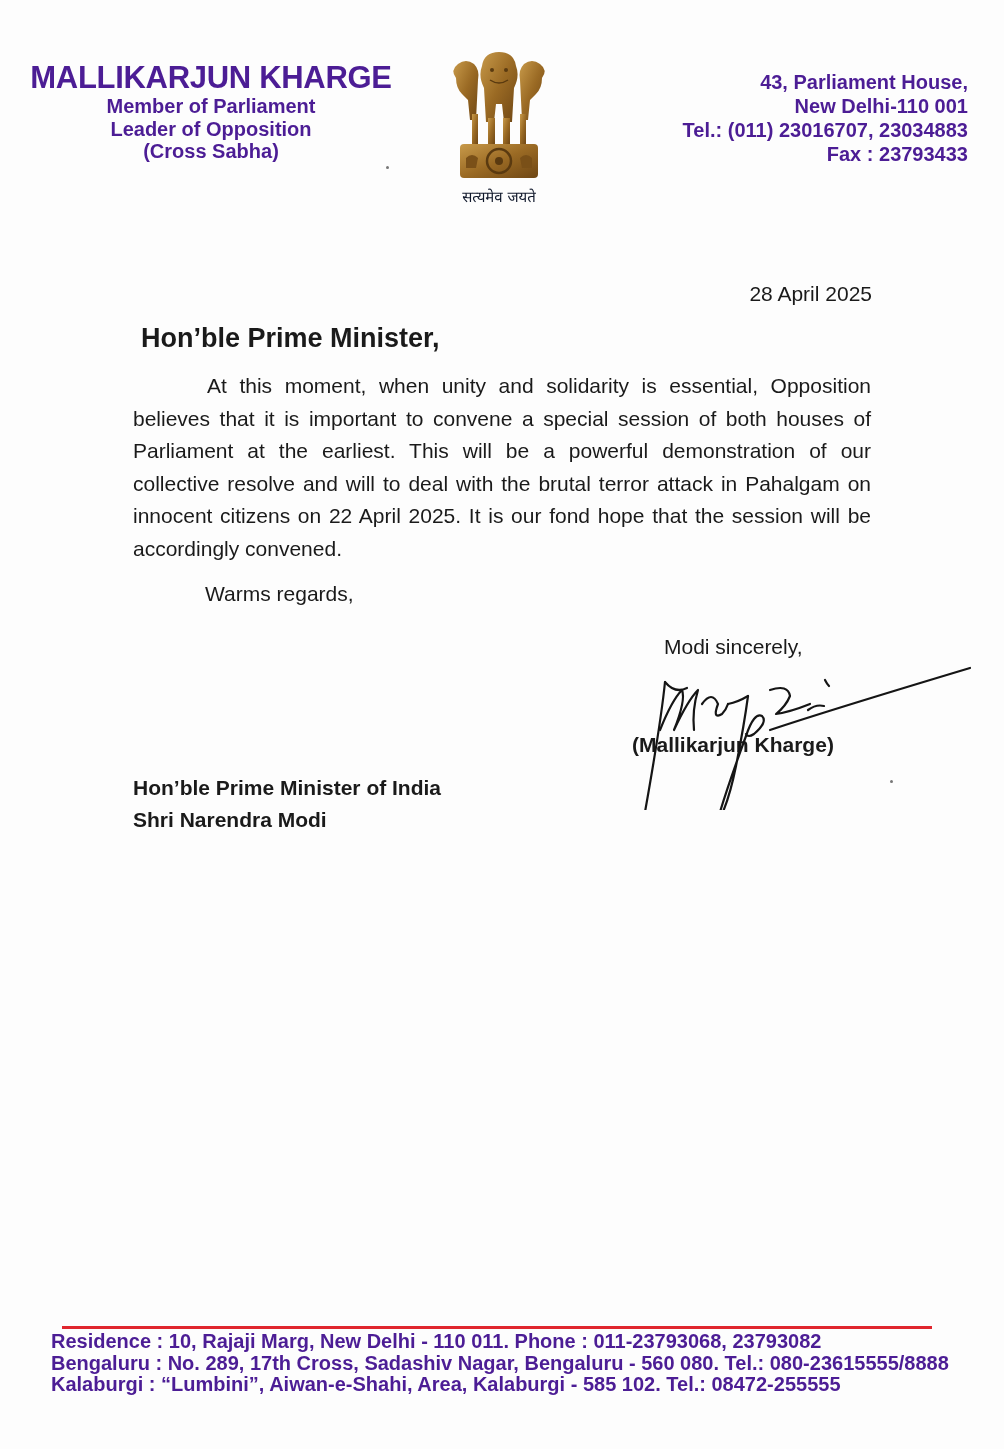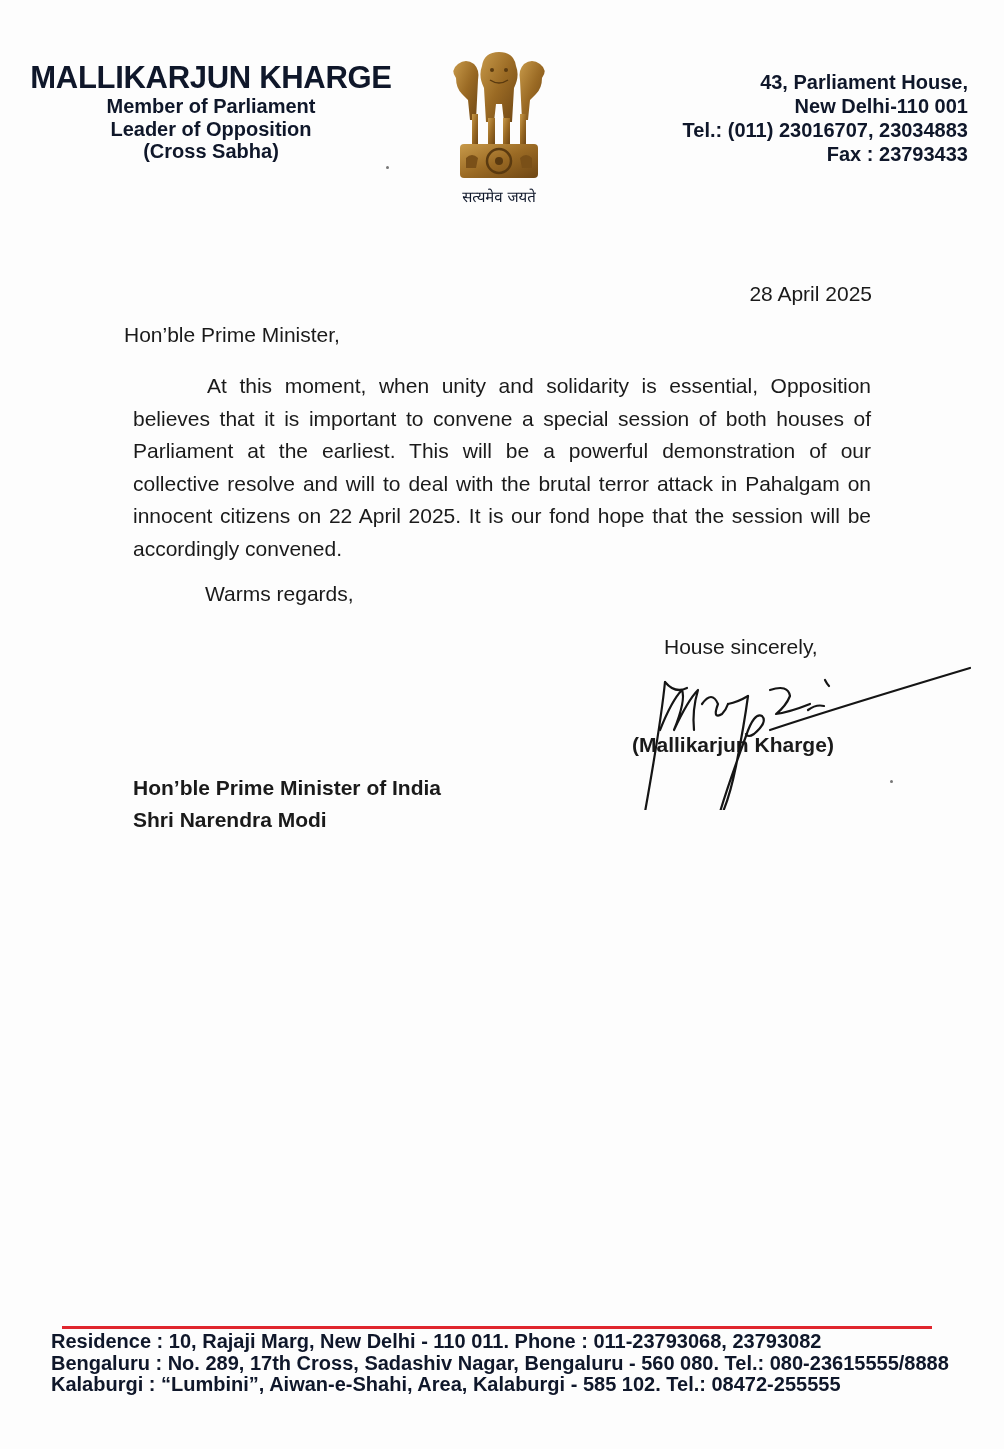--- a/index.html
+++ b/index.html
@@ -3,21 +3,21 @@
 <meta charset="utf-8">
 <style>
   html, body { margin: 0; padding: 0; }
   body {
     width: 1004px; height: 1449px;
     background: #fdfdfd;
     position: relative; overflow: hidden;
     font-family: "Liberation Sans", sans-serif;
     color: #1a1a1a;
   }
-  .red { color: #0f172a; }
+  .red { color: #4c1d95; }
   .lh-left {
     position: absolute; left: 30px; top: 60px; width: 362px;
     text-align: center; line-height: 1.13;
   }
   .lh-name { font-size: 31px; font-weight: bold; letter-spacing: -0.3px; white-space: nowrap; }
   .lh-sub { font-size: 20px; font-weight: bold; }
   .lh-right {
     position: absolute; right: 36px; top: 70px;
     text-align: right; font-size: 20px; font-weight: bold; line-height: 1.2;
   }
@@ -28,21 +28,21 @@
     position: absolute; left: 0; top: 138px; width: 110px;
     text-align: center; font-size: 15px; color: #0f172a;
     font-family: "DejaVu Sans", sans-serif;
   }
   .date {
     position: absolute; right: 132px; top: 282px; font-size: 21px;
     font-family: "Liberation Sans Narrow", "Liberation Sans", sans-serif;
     margin-left: 12px;
   }
   .salutation {
-    position: absolute; left: 124px; top: 323px; font-size: 21px; font-weight: normal;
+    position: absolute; left: 141px; top: 323px; font-size: 27px; font-weight: bold;
   }
   .body-text {
     position: absolute; left: 133px; top: 370px; width: 738px;
     font-size: 21px; line-height: 32.5px; text-align: justify;
     text-indent: 74px;
   }
   .regards {
     position: absolute; left: 205px; top: 582px; font-size: 21px;
   }
   .yours {
@@ -117,21 +117,21 @@
 </div>
 
 <div class="date">28 April 2025</div>
 
 <div class="salutation">Hon’ble Prime Minister,</div>
 
 <div class="body-text">At this moment, when unity and solidarity is essential, Opposition believes that it is important to convene a special session of both houses of Parliament at the earliest. This will be a powerful demonstration of our collective resolve and will to deal with the brutal terror attack in Pahalgam on innocent citizens on 22 April 2025. It is our fond hope that the session will be accordingly convened.</div>
 
 <div class="regards">Warms regards,</div>
 
-<div class="yours">House sincerely,</div>
+<div class="yours">Modi sincerely,</div>
 
 <div class="signer">(Mallikarjun Kharge)</div>
 
 <svg class="signature" viewBox="0 0 360 150">
   <g fill="none" stroke="#151515" stroke-width="2.2" stroke-linecap="round" stroke-linejoin="round">
     <path d="M45 22 q-4 40 -20 130"></path>
     <path d="M45 22 q10 12 22 6"></path>
     <path d="M40 70 q12 -30 22 -40 q4 10 -8 40 q14 -30 24 -40 q-6 20 -4 40"></path>
     <path d="M82 44 q10 -14 16 0 q-6 16 4 10 q4 -4 6 -10"></path>
     <path d="M108 44 q10 -2 20 -8"></path>

